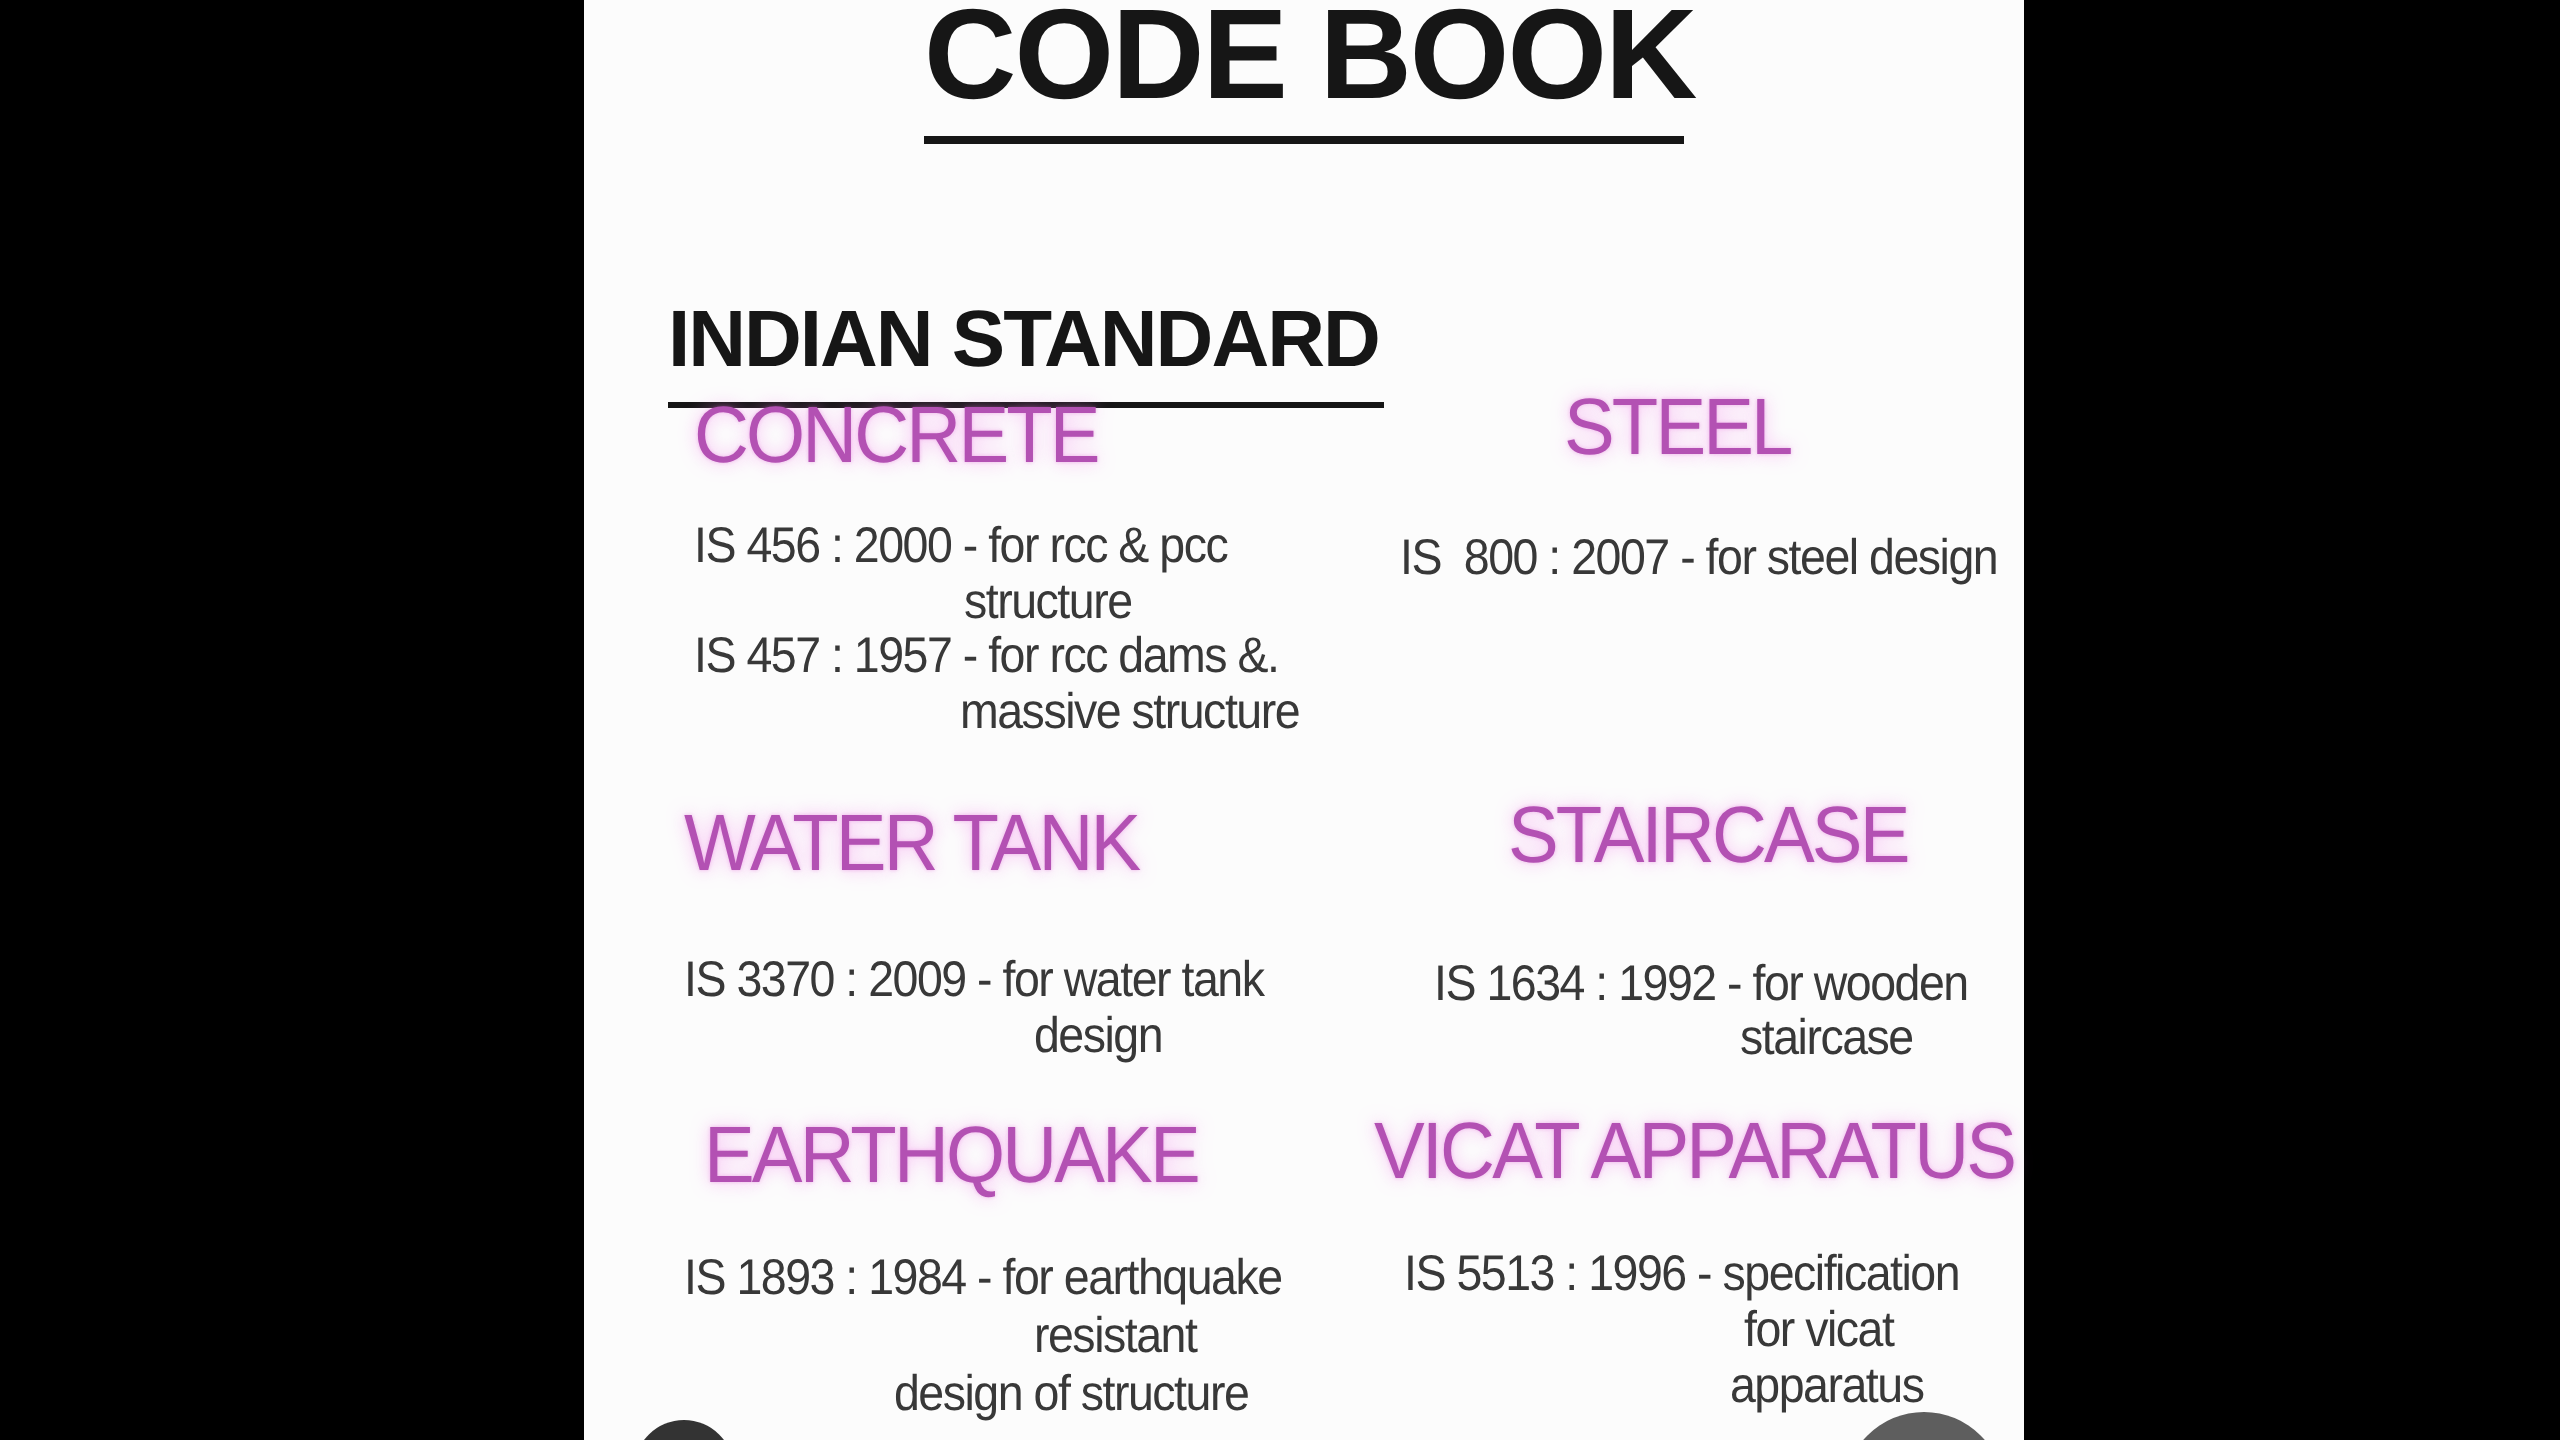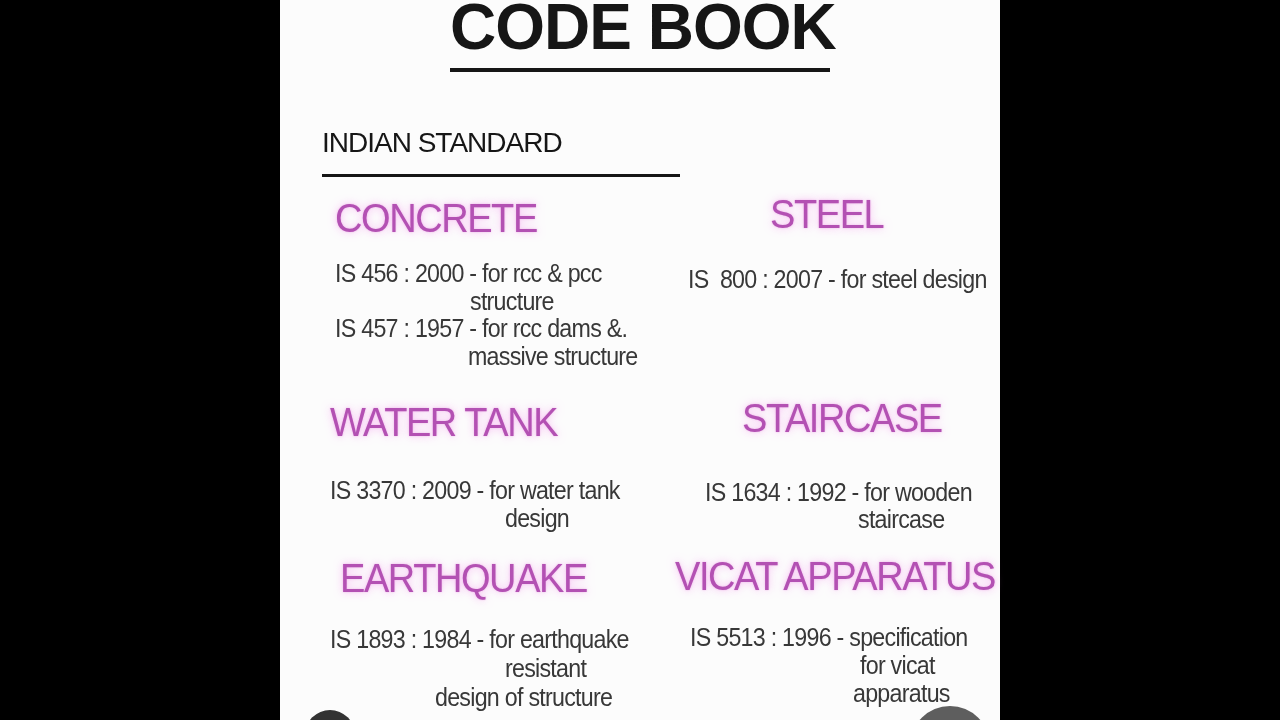--- a/index.html
+++ b/index.html
@@ -2,41 +2,41 @@
 <html style="--letterbox: #000000; --frame-bg: #fcfcfc; --ink: #161616; --body: #383838; --heading: #b351b3; --heading-glow: rgba(246,130,236,0.55); --circle-dark: #333333; --circle-gray: #5e5e5e;"><head>
 <meta charset="utf-8">
 <style>
   html,body{margin:0;padding:0;background:#000;}
   .stage{
     position:relative;width:1280px;height:720px;overflow:hidden;
     background:var(--letterbox,#000);
     font-family:"Liberation Sans","DejaVu Sans",sans-serif;
   }
   .frame{
-    position:absolute;left:280px;top:0;width:720px;height:720px;
+    position:absolute;left:292px;top:0;width:720px;height:720px;
     background:var(--frame-bg,#fcfcfc);
   }
   .title-wrap{
     position:absolute;left:170px;top:-6px;width:380px;
     text-align:center;
     border-bottom:4px solid var(--ink,#161616);
     padding-bottom:8px;
   }
   .title-text{
     font-size:64px;line-height:66px;font-weight:bold;
     letter-spacing:-1px;color:var(--ink,#161616);white-space:pre;
   }
   .subtitle-wrap{
     position:absolute;left:42px;top:120px;width:358px;
     border-bottom:3px solid var(--ink,#161616);
     padding-bottom:8px;
   }
   .subtitle-text{
-    font-size:28px;line-height:46px;font-weight:normal;
-    letter-spacing:-1px;color:var(--ink,#161616);white-space:pre;
+    font-size:40px;line-height:46px;font-weight:bold;
+    letter-spacing:-1px;color:var(--ink,#161616);white-space:pre;margin-top:27px;
   }
   .sec-heading{
     position:absolute;
     font-size:40px;line-height:44px;font-weight:400;
     letter-spacing:-1.5px;white-space:pre;
     color:var(--heading,#b351b3);
     text-shadow:0 0 9px var(--heading-glow,rgba(246,130,236,.55)),0 0 2px rgba(210,90,200,.4);
     transform:scaleX(.95);transform-origin:0 50%;
   }
   .body-line{

